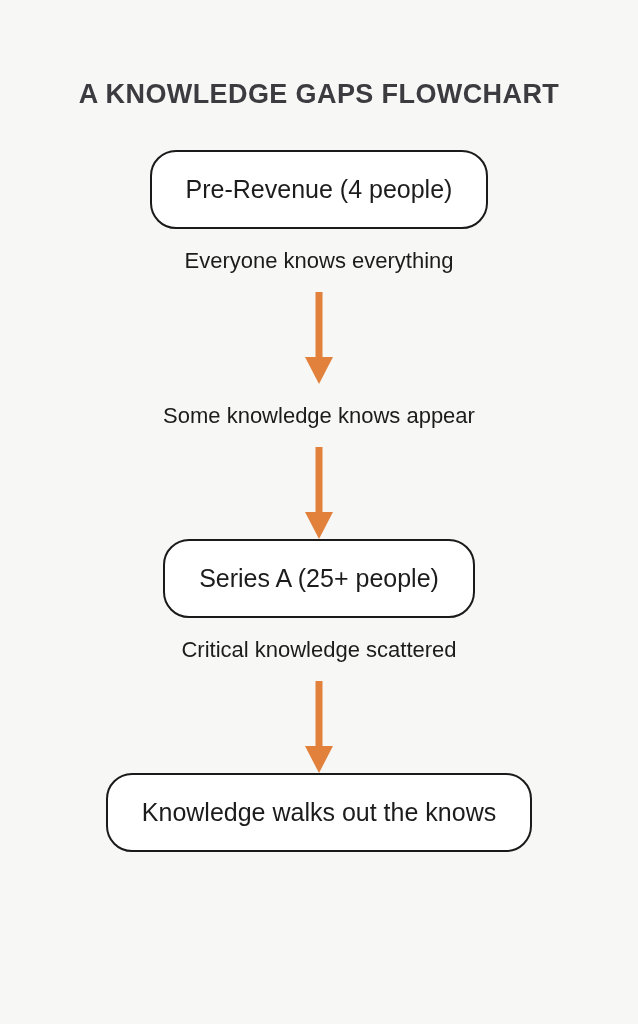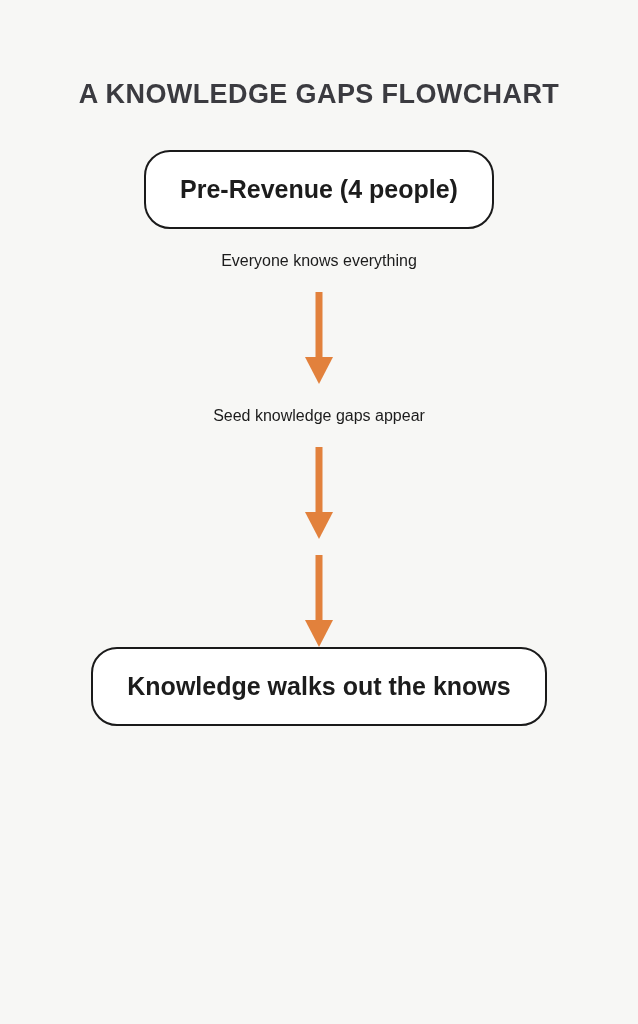--- a/index.html
+++ b/index.html
@@ -42,29 +42,29 @@
   .box {
     min-height: 79px;
     display: flex;
     align-items: center;
     justify-content: center;
     padding: 0 34px;
     background: var(--box-fill);
     border: 2px solid var(--border);
     border-radius: 26px;
     font-size: 25px;
-    font-weight: 700;
+    font-weight: 400;
     color: var(--text-color);
     white-space: nowrap;
   }
   .caption {
     margin-top: 17px;
     height: 30px;
     line-height: 30px;
-    font-size: 16px;
+    font-size: 22px;
     color: var(--text-color);
     white-space: nowrap;
   }
   .arrow {
     position: relative;
     width: 30px;
     height: 92px;
     margin: 16px auto 0;
   }
   .arrow .shaft {
@@ -103,28 +103,34 @@
       </div>
       <div class="caption">Everyone knows everything</div>
     </section>
 
     <div class="arrow">
       <div class="shaft"></div>
       <div class="head"></div>
     </div>
 
     <section class="stage">
-      <div class="caption">Seed knowledge gaps appear</div>
+      <div class="caption">Some knowledge knows appear</div>
     </section>
 
     <div class="arrow">
       <div class="shaft"></div>
       <div class="head"></div>
     </div>
 
+    <section class="stage">
+      <div class="box">
+        <span>Series A (25+ people)</span>
+      </div>
+      <div class="caption">Critical knowledge scattered</div>
+    </section>
 
     <div class="arrow">
       <div class="shaft"></div>
       <div class="head"></div>
     </div>
 
     <section class="stage">
       <div class="box">
         <span>Knowledge walks out the knows</span>
       </div>

